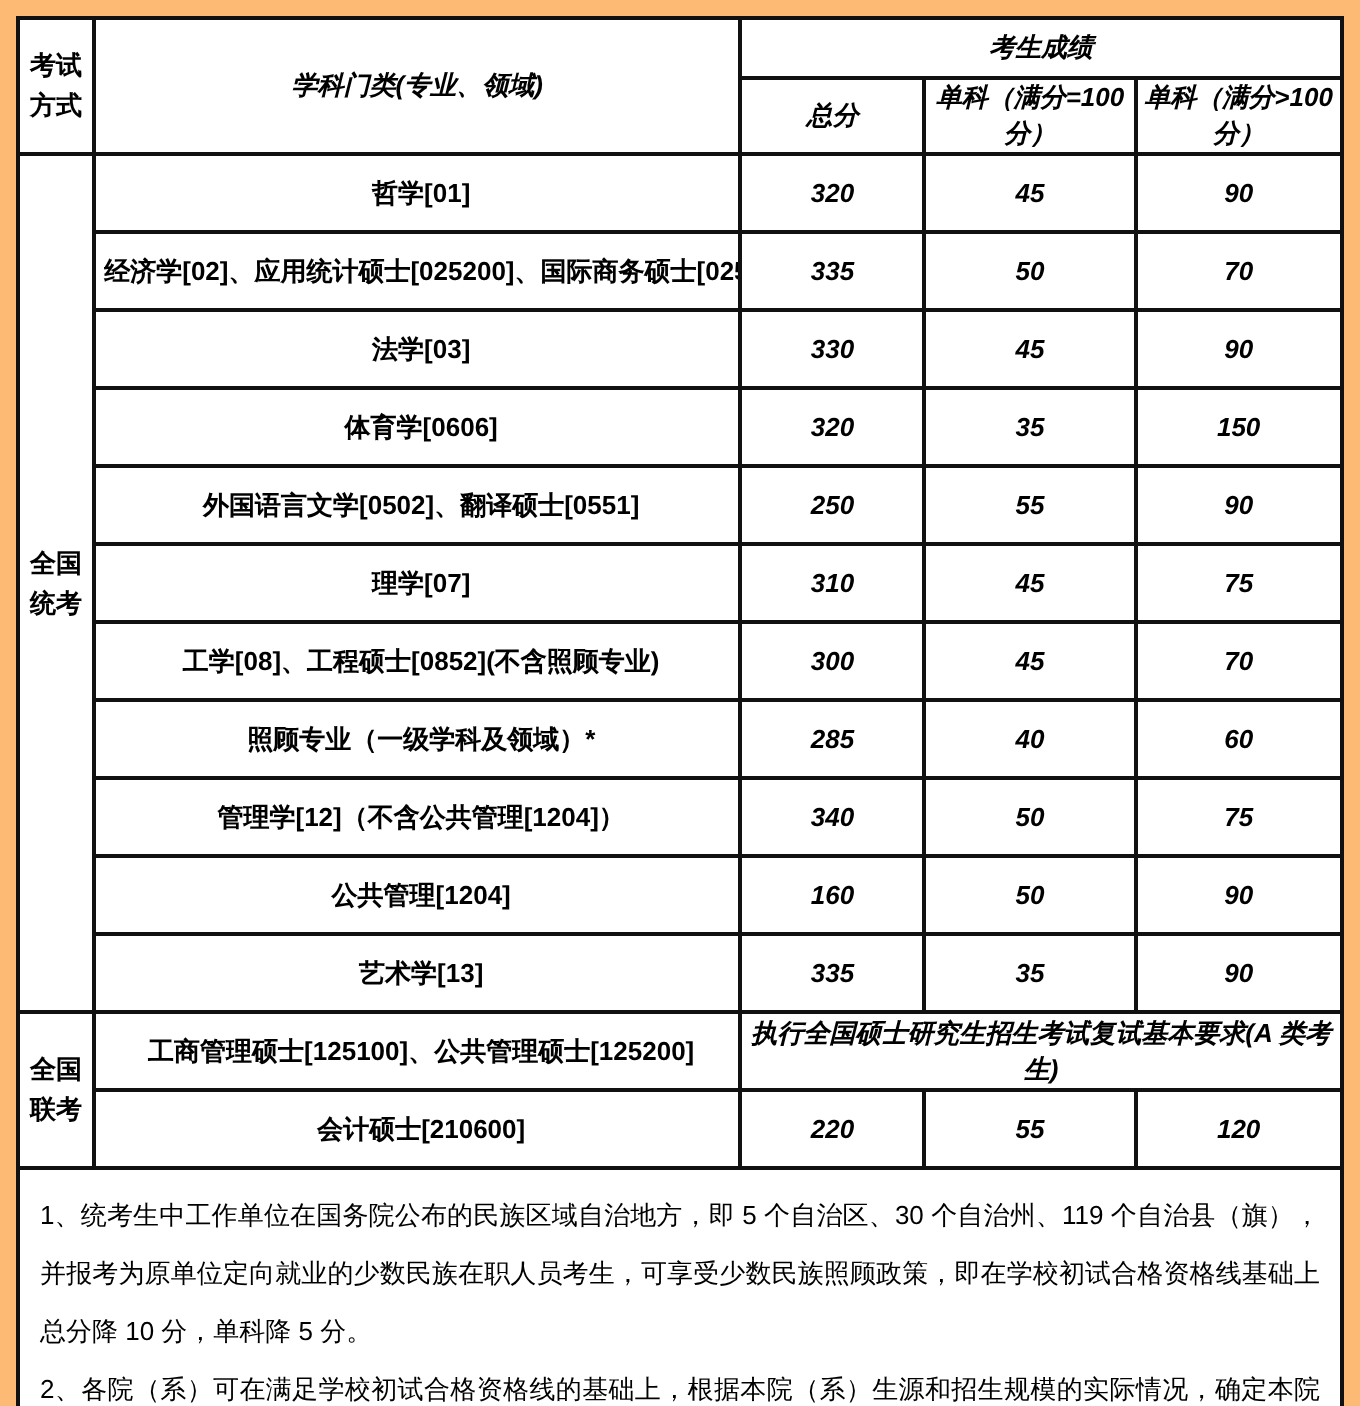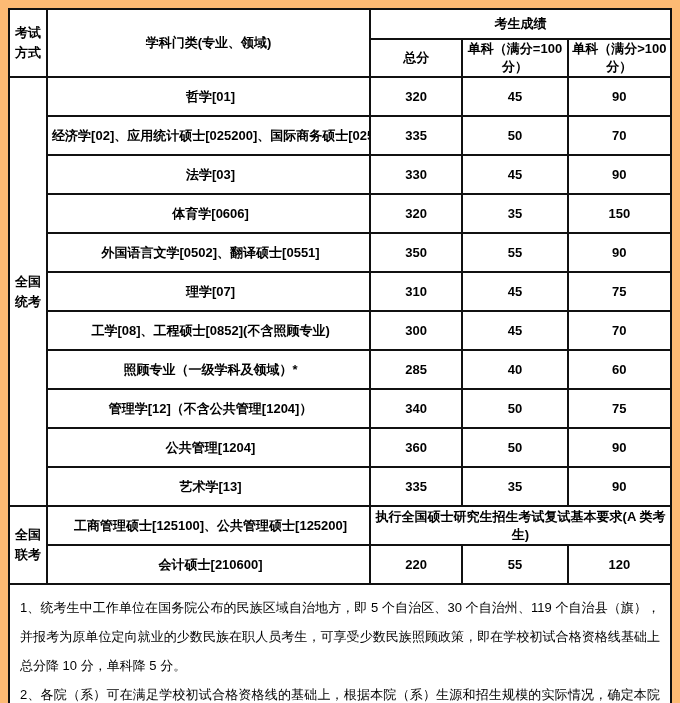--- a/index.html
+++ b/index.html
@@ -32,20 +32,21 @@
   }
   
   tr.hr1 { height: 30px; }
   tr.hr2 { height: 38px; }
   tr.dr  { height: 39px; }
   tr.jr  { height: 38px; }
 
   th.hdr-center, td.num, td.merged-note {
     text-align: center;
     vertical-align: middle;
+    font-style: italic;
   }
   td.group-cell {
     text-align: center;
     vertical-align: middle;
     line-height: 20px;
     padding: 18px 2px;
     word-break: break-all;
   }
   td.subject-cell {
     text-align: center;
@@ -115,21 +116,21 @@
       <td class="num">90</td>
     </tr>
     <tr class="dr">
       <td class="subject-cell">体育学[0606]</td>
       <td class="num">320</td>
       <td class="num">35</td>
       <td class="num">150</td>
     </tr>
     <tr class="dr">
       <td class="subject-cell">外国语言文学[0502]、翻译硕士[0551]</td>
-      <td class="num">350</td>
+      <td class="num">250</td>
       <td class="num">55</td>
       <td class="num">90</td>
     </tr>
     <tr class="dr">
       <td class="subject-cell">理学[07]</td>
       <td class="num">310</td>
       <td class="num">45</td>
       <td class="num">75</td>
     </tr>
     <tr class="dr">
@@ -145,21 +146,21 @@
       <td class="num">60</td>
     </tr>
     <tr class="dr">
       <td class="subject-cell">管理学[12]（不含公共管理[1204]）</td>
       <td class="num">340</td>
       <td class="num">50</td>
       <td class="num">75</td>
     </tr>
     <tr class="dr">
       <td class="subject-cell">公共管理[1204]</td>
-      <td class="num">360</td>
+      <td class="num">160</td>
       <td class="num">50</td>
       <td class="num">90</td>
     </tr>
     <tr class="dr">
       <td class="subject-cell">艺术学[13]</td>
       <td class="num">335</td>
       <td class="num">35</td>
       <td class="num">90</td>
     </tr>
 

